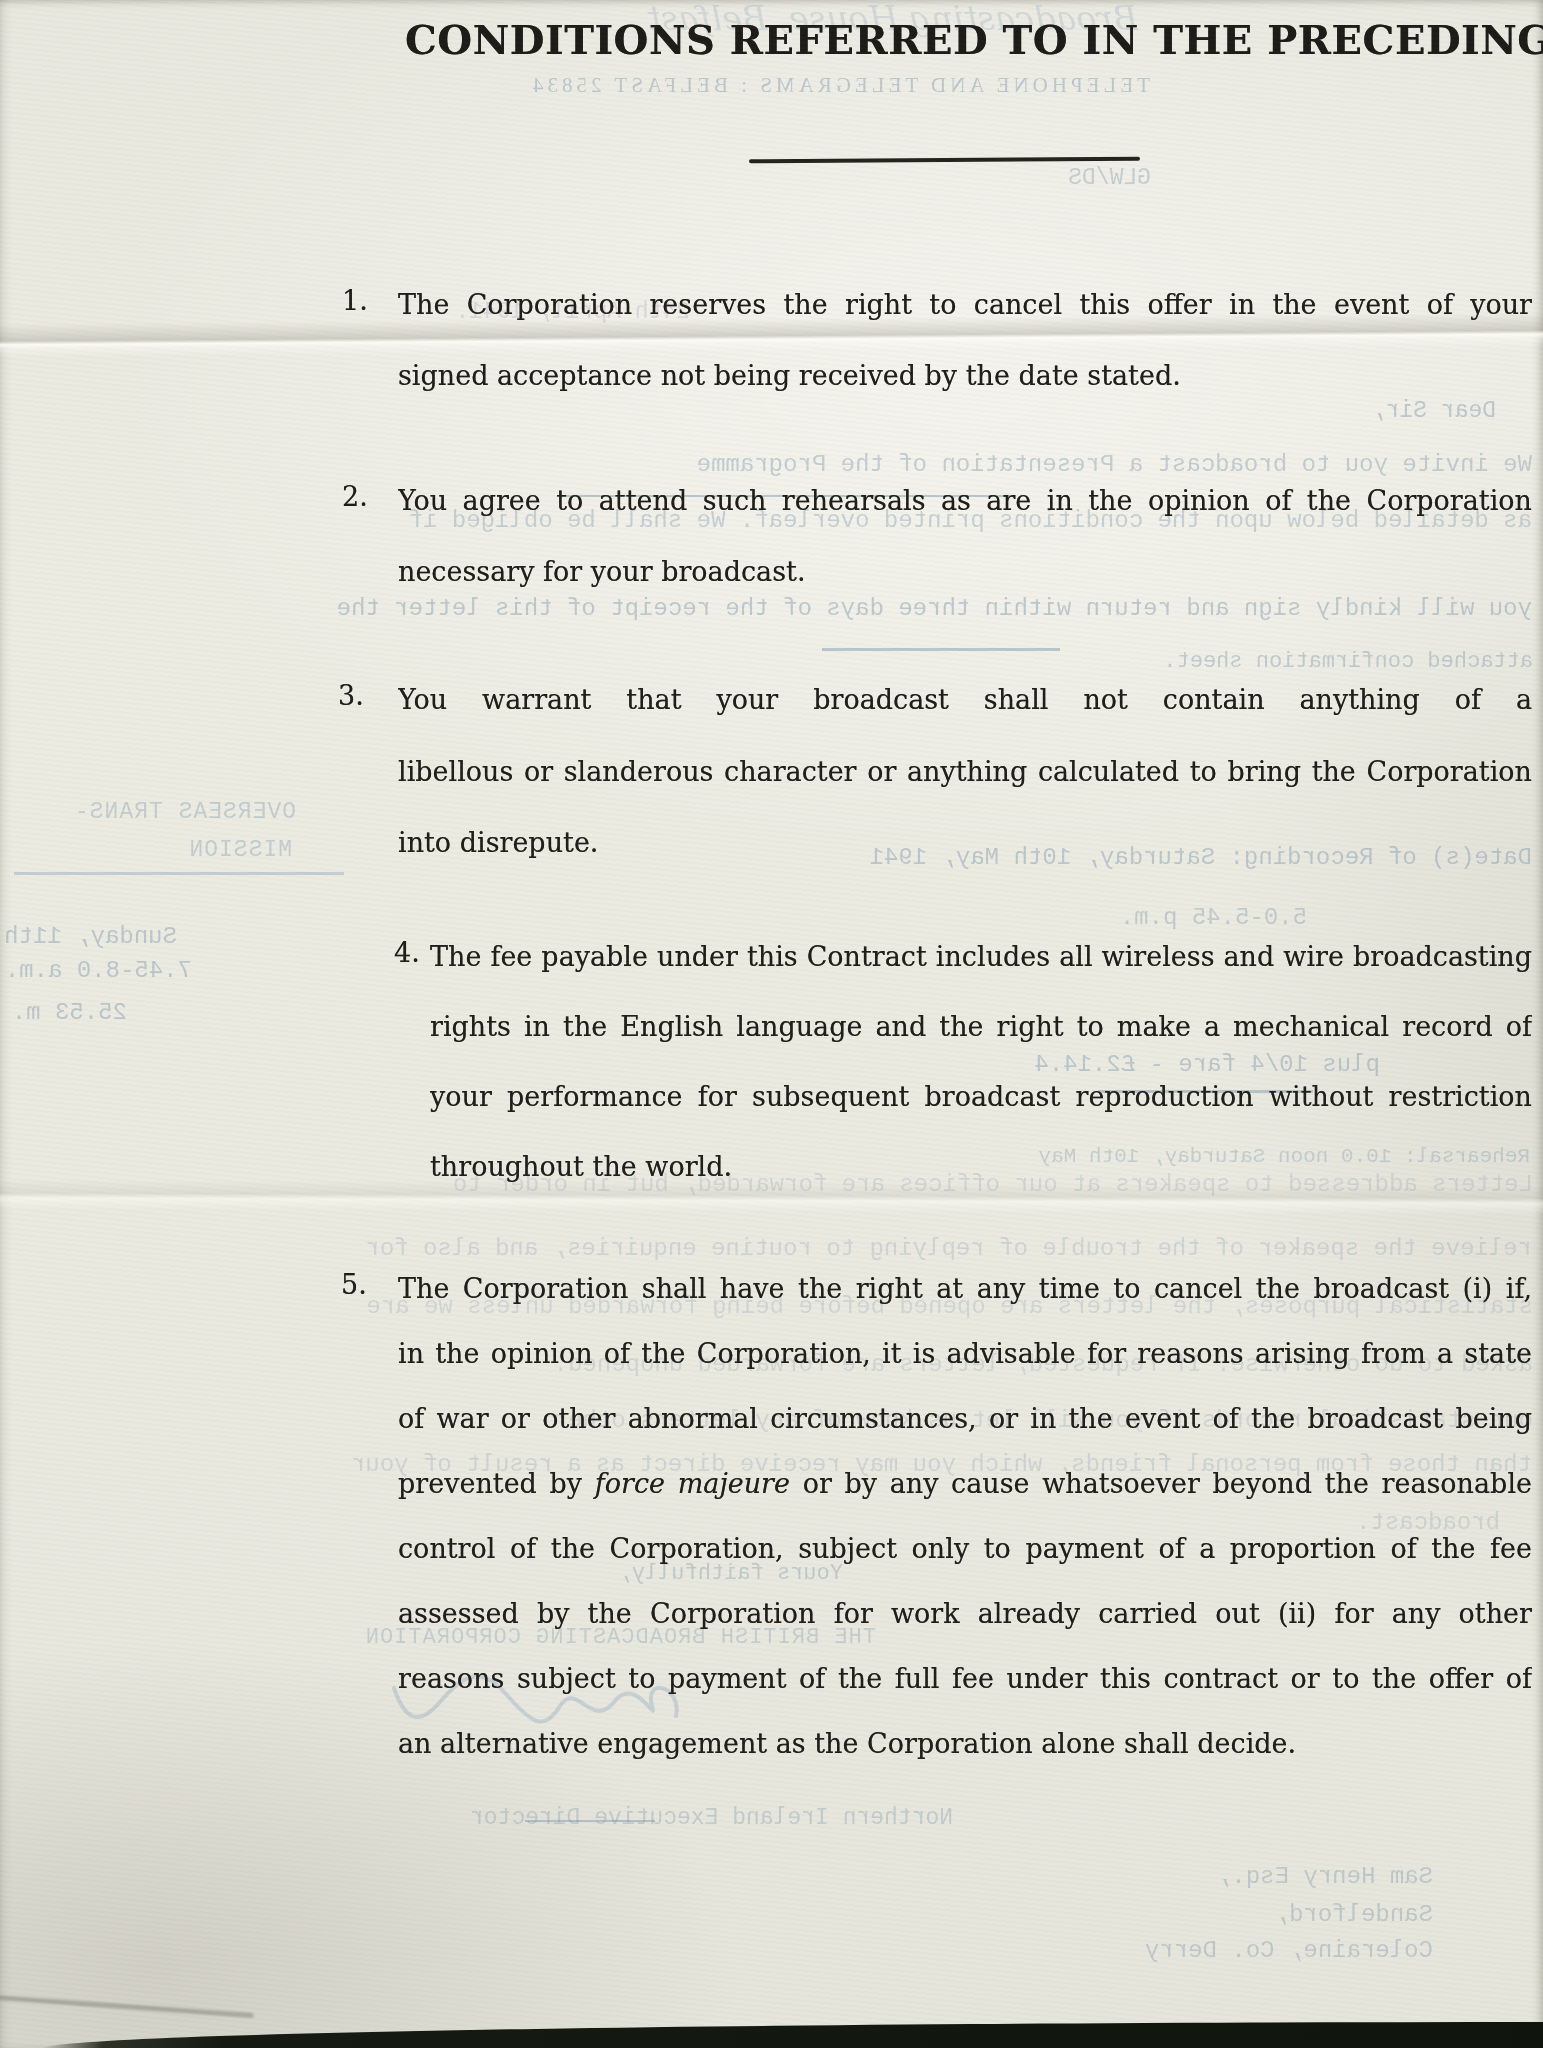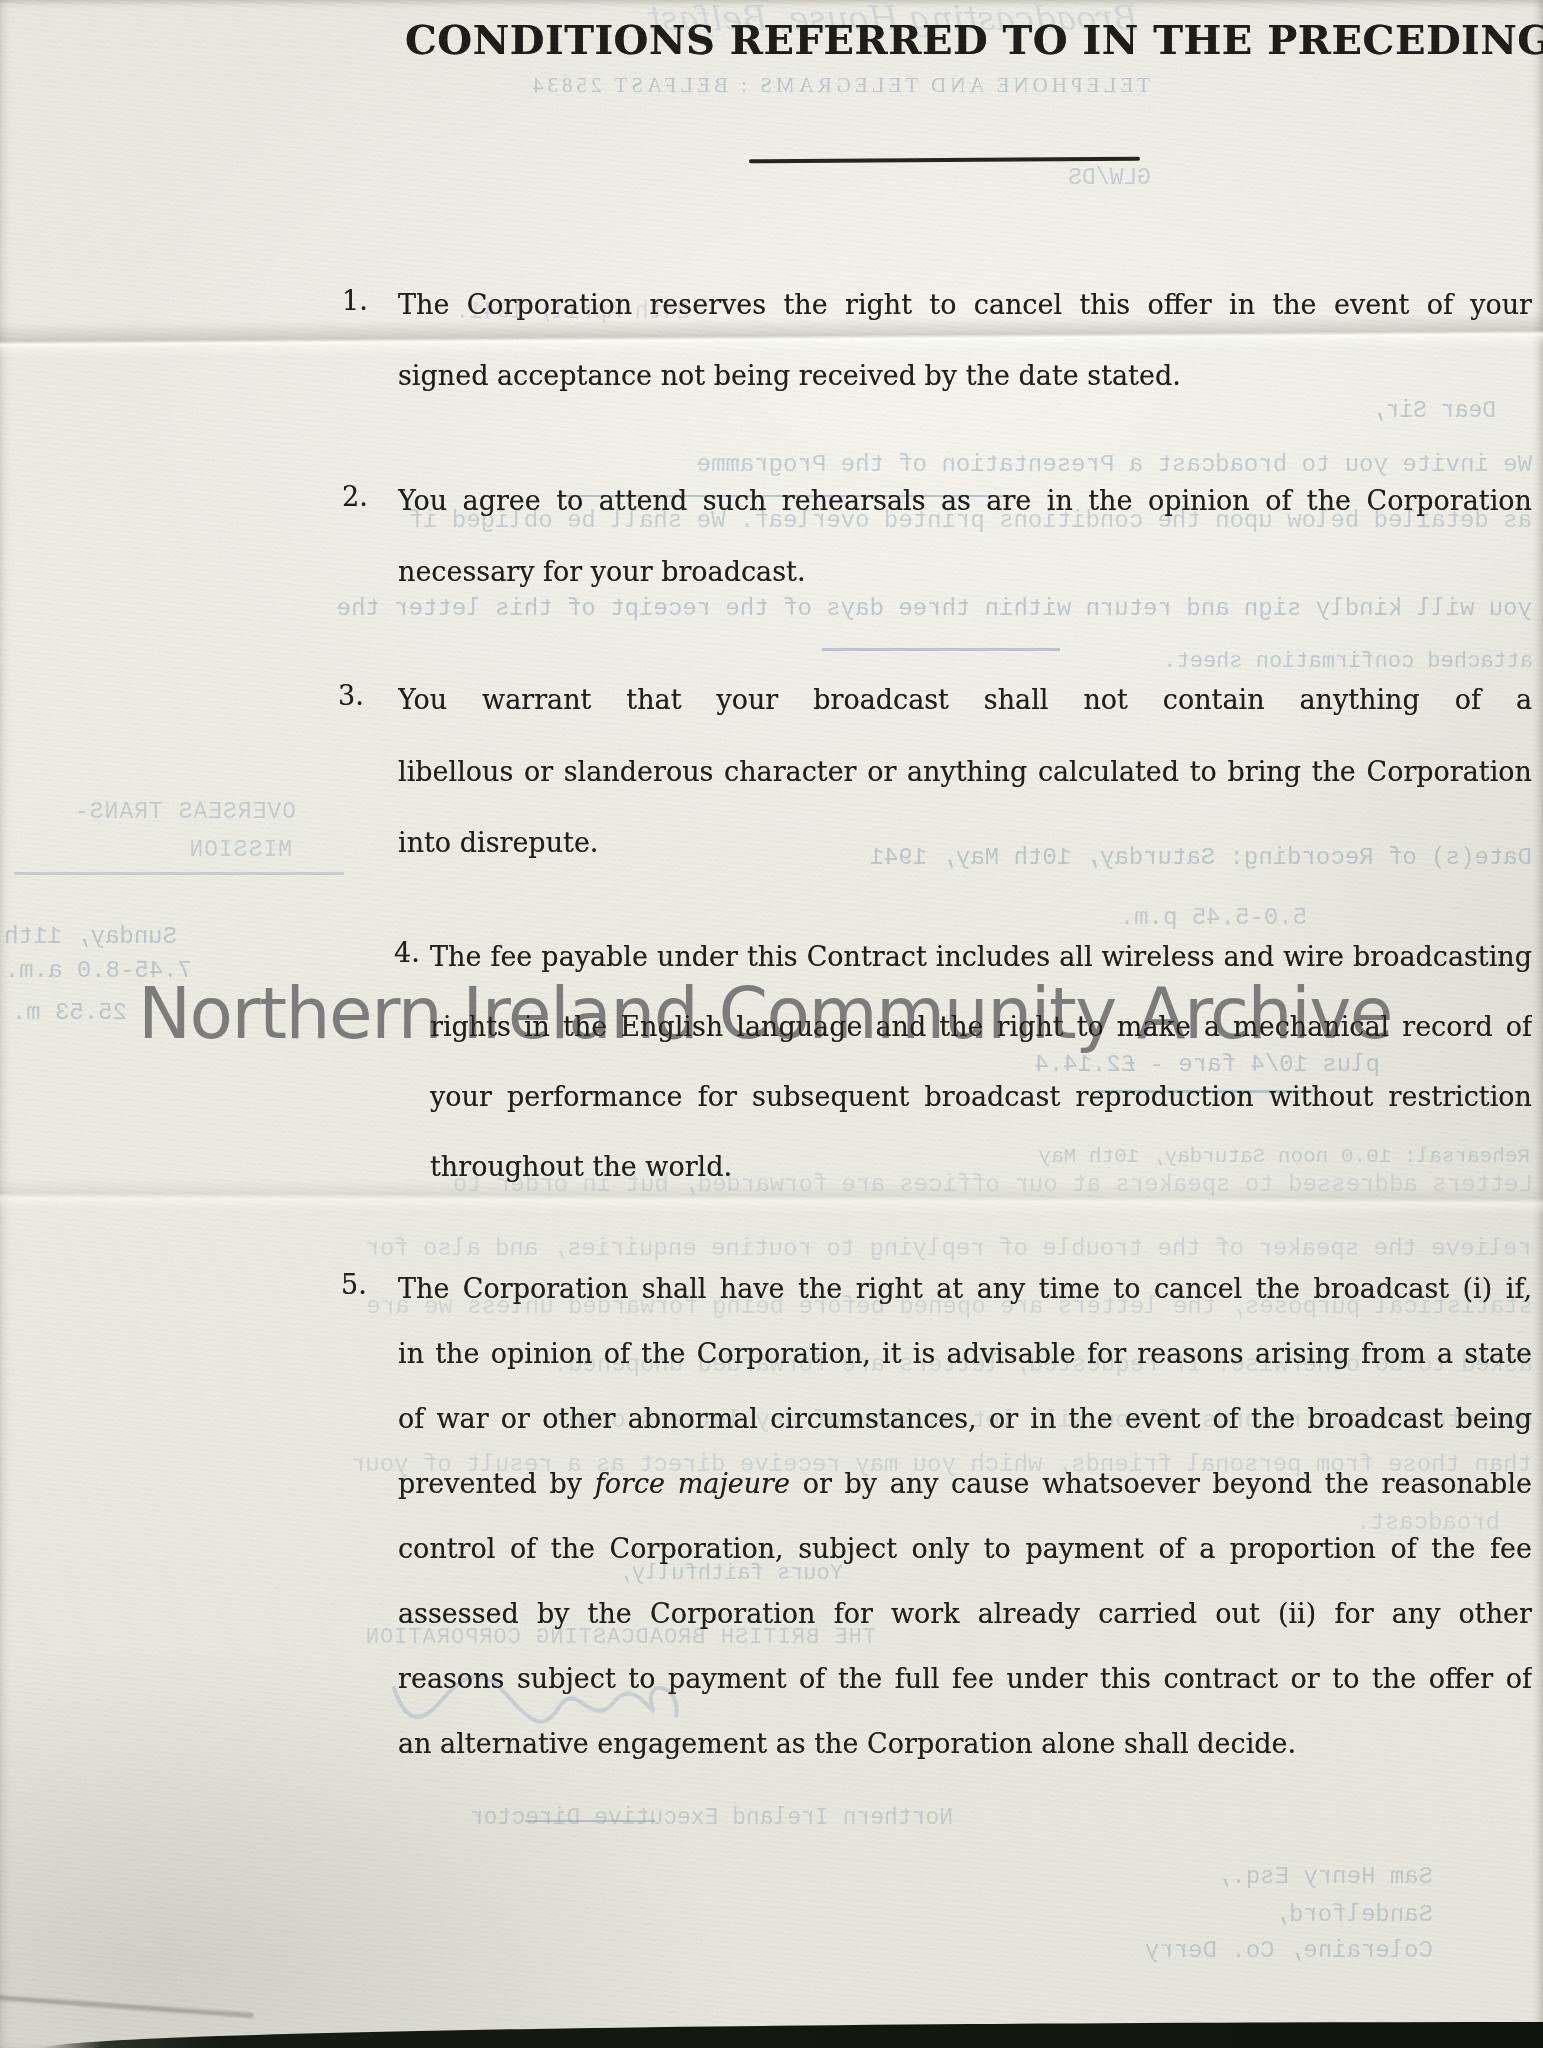--- a/index.html
+++ b/index.html
@@ -188,16 +188,15 @@
   <div class="cl w-n" id="c5l2">in the opinion of the Corporation, it is advisable for reasons arising from a state</div>
   <div class="cl w-n" id="c5l3">of war or other abnormal circumstances, or in the event of the broadcast being</div>
   <div class="cl w-n" id="c5l4"><span>prevented by </span><span class="it">force majeure</span><span> or by any cause whatsoever beyond the reasonable</span></div>
   <div class="cl w-n" id="c5l5">control of the Corporation, subject only to payment of a proportion of the fee</div>
   <div class="cl w-n" id="c5l6">assessed by the Corporation for work already carried out (ii) for any other</div>
   <div class="cl w-n" id="c5l7">reasons subject to payment of the full fee under this contract or to the offer of</div>
   <div class="cl w-n last" id="c5l8">an alternative engagement as the Corporation alone shall decide.</div>
 
   <div class="crease1"></div>
   <div class="crease2"></div>
-  <div class="watermark">Northern Ireland Community Archive</div>
   <div class="edge-curl"></div>
   <div class="scan-edge"></div>
 </div>
 
 </body></html>

